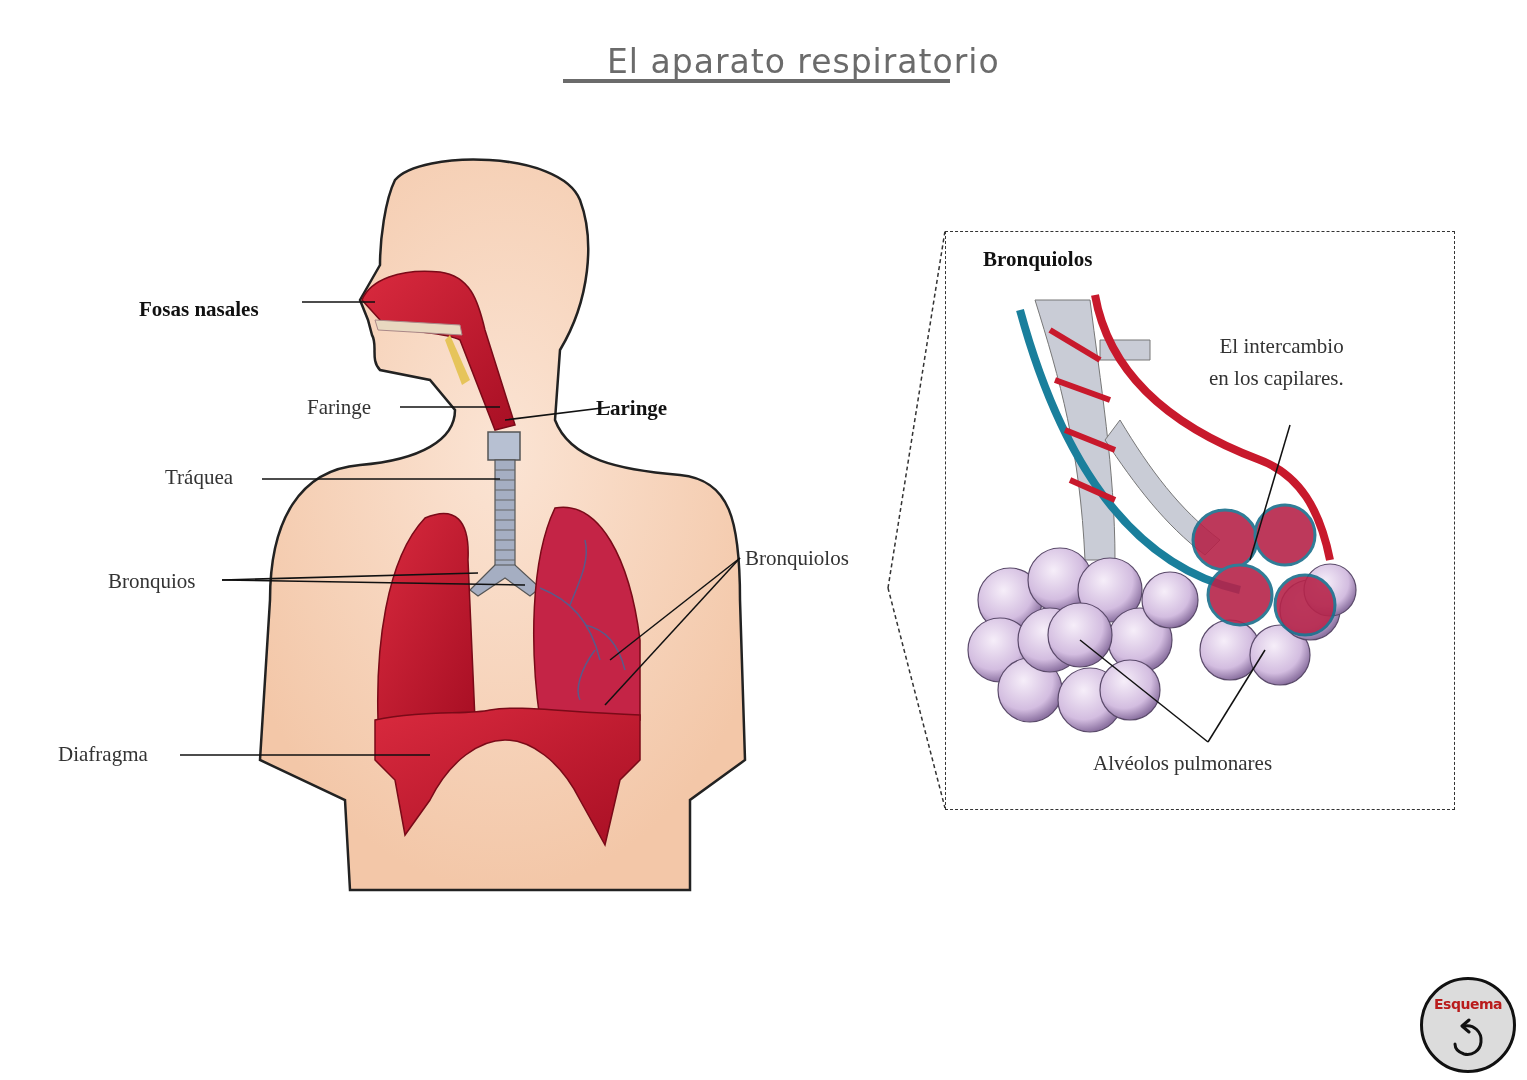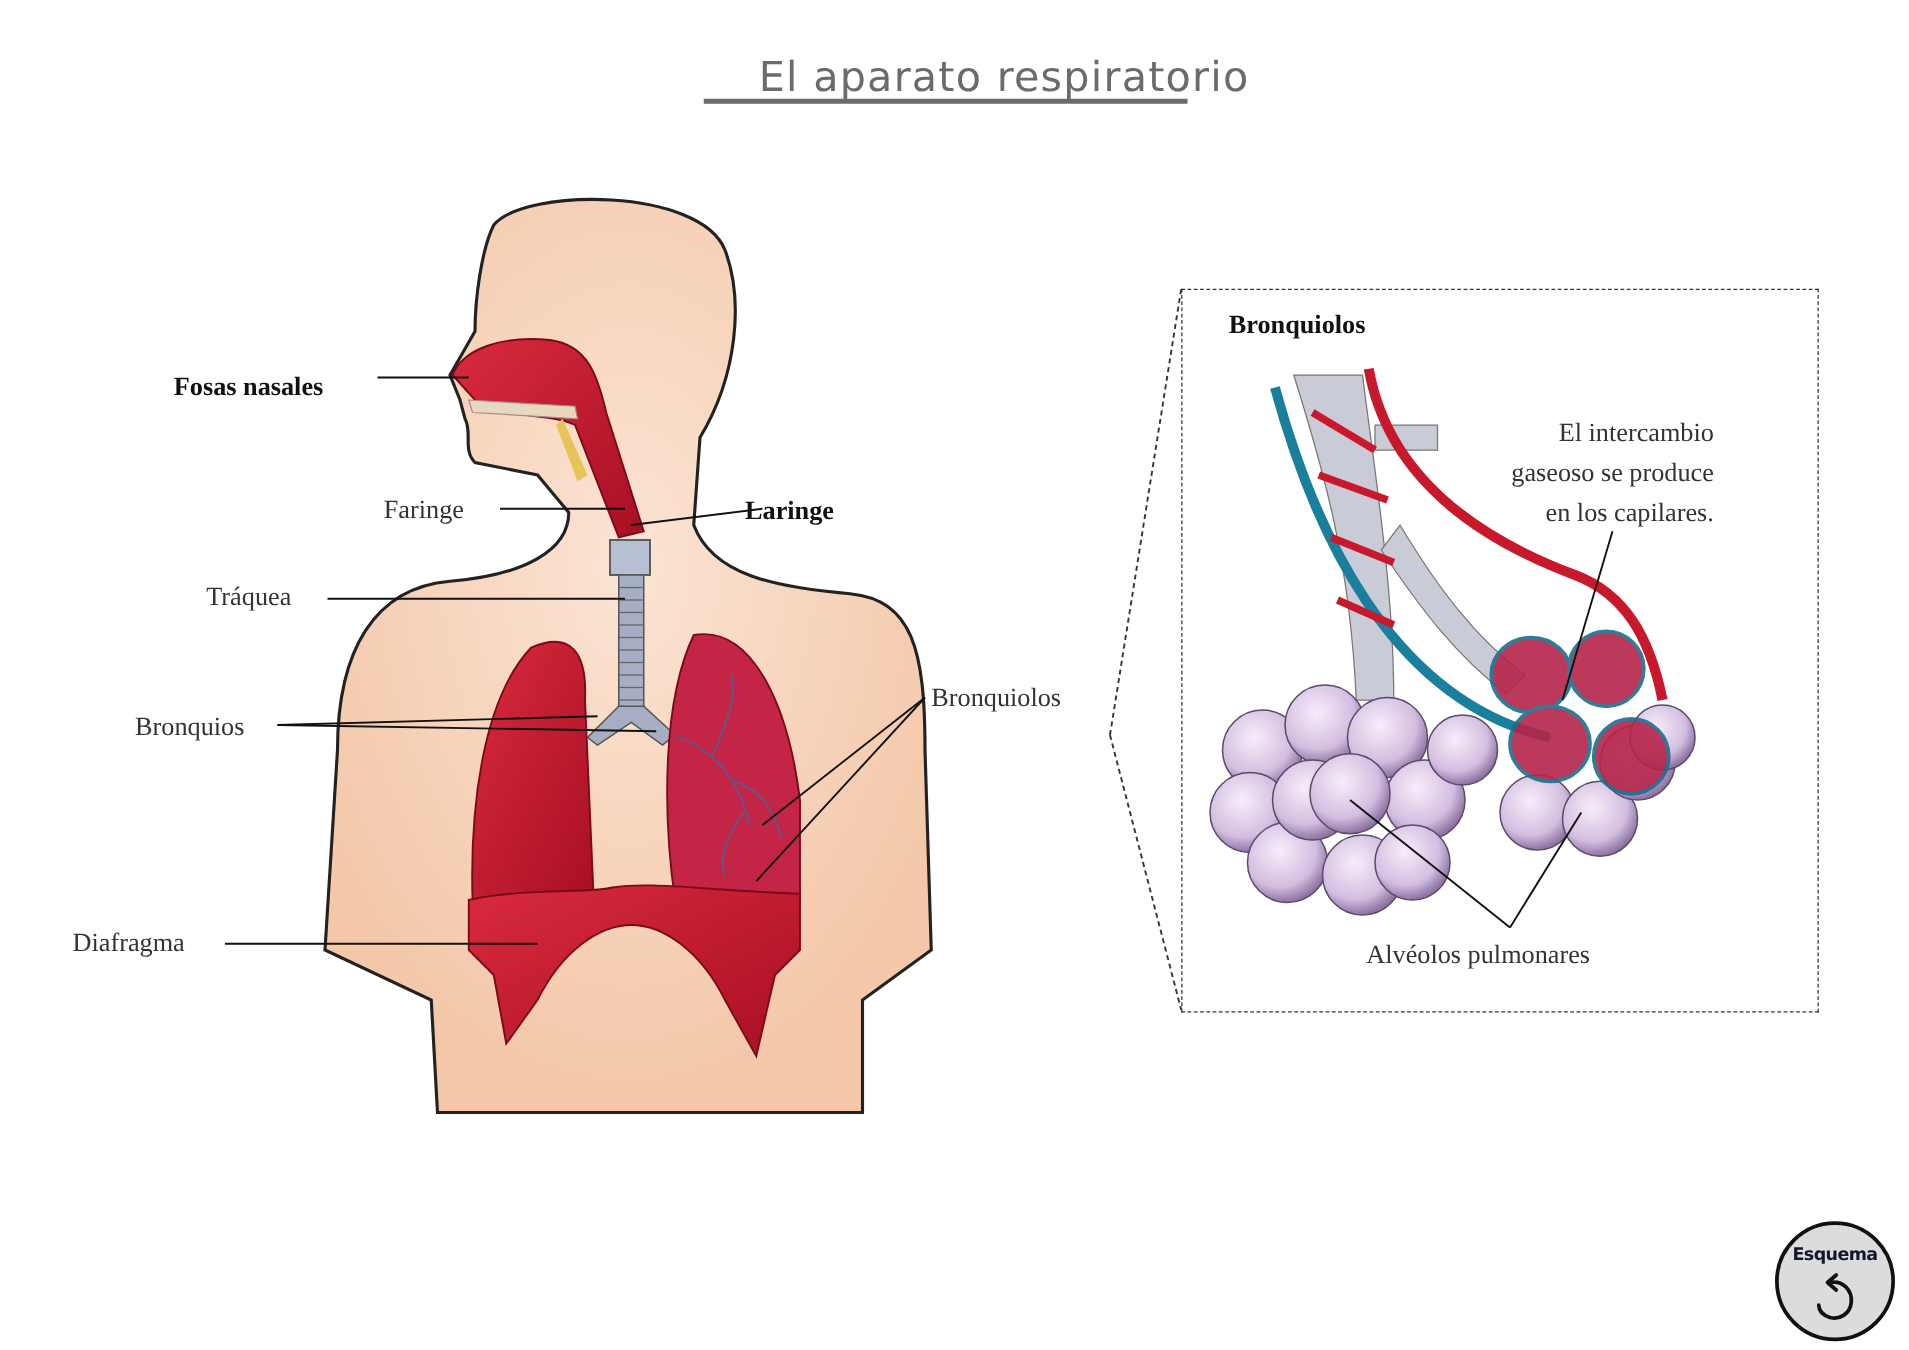--- a/index.html
+++ b/index.html
@@ -4,21 +4,21 @@
 <style>
   html,body{margin:0;padding:0;background:#fff;}
   body{width:1527px;height:1080px;position:relative;overflow:hidden;font-family:"Liberation Sans",sans-serif;}
   .title{position:absolute;left:563px;top:42px;font-size:33px;color:#6b6b6b;letter-spacing:1px;font-family:"DejaVu Sans",sans-serif;margin-left:44px;}
   .title-underline{position:absolute;left:563px;top:79px;width:387px;height:4px;background:#6b6b6b;}
   .label{position:absolute;font-family:Liberation Serif, serif;font-size:21px;color:#333;white-space:nowrap;}
   .label.bold{font-weight:bold;color:#111;}
   svg.main{position:absolute;left:0;top:0;}
   .zoom-box{position:absolute;left:945px;top:231px;width:508px;height:577px;border:1.5px dashed #333;}
   .esquema{position:absolute;left:1420px;top:977px;width:90px;height:90px;border:3px solid #111;border-radius:50%;background:#dcdcdc;cursor:pointer;}
-  .esquema-label{position:absolute;top:16px;width:100%;text-align:center;font-weight:bold;font-size:14px;color:#0f172a;font-family:"DejaVu Sans",sans-serif;letter-spacing:-0.5px;}
+  .esquema-label{position:absolute;top:16px;width:100%;text-align:center;font-weight:bold;font-size:14px;color:#b91c1c;font-family:"DejaVu Sans",sans-serif;letter-spacing:-0.5px;}
   .esquema-icon{position:absolute;left:27px;top:38px;}
 </style>
 </head>
 <body>
 
 <div class="title">El aparato respiratorio</div>
 <div class="title-underline"></div>
 
 <svg class="main" width="1527" height="1080">
   <defs>
@@ -145,21 +145,20 @@
 <div class="label bold" style="left:596px;top:396px;">Laringe</div>
 <div class="label" style="left:165px;top:465px;">Tráquea</div>
 <div class="label" style="left:108px;top:569px;">Bronquios</div>
 <div class="label" style="left:745px;top:546px;">Bronquiolos</div>
 <div class="label" style="left:58px;top:742px;">Diafragma</div>
 
 <div class="zoom-box"></div>
 <div class="label bold" style="left:983px;top:247px;">Bronquiolos</div>
 <div class="label" style="left:1209px;top:330px;line-height:32px;text-align:right;">
   <div>El intercambio</div>
-  <div>gaseoso se produce</div>
   <div>en los capilares.</div>
 </div>
 <div class="label" style="left:1093px;top:751px;">Alvéolos pulmonares</div>
 
 <div class="esquema">
   <div class="esquema-label">Esquema</div>
   <svg class="esquema-icon" width="36" height="40" viewBox="0 0 36 40">
     <path d="M14,8 C24,6 32,14 31,24 C30,33 22,38 14,36 C8,34 5,30 5,26" fill="none" stroke="#111" stroke-width="3" stroke-linecap="round"></path>
     <path d="M19,2 L12,8 L19,14" fill="none" stroke="#111" stroke-width="3" stroke-linecap="round" stroke-linejoin="round"></path>
   </svg>

